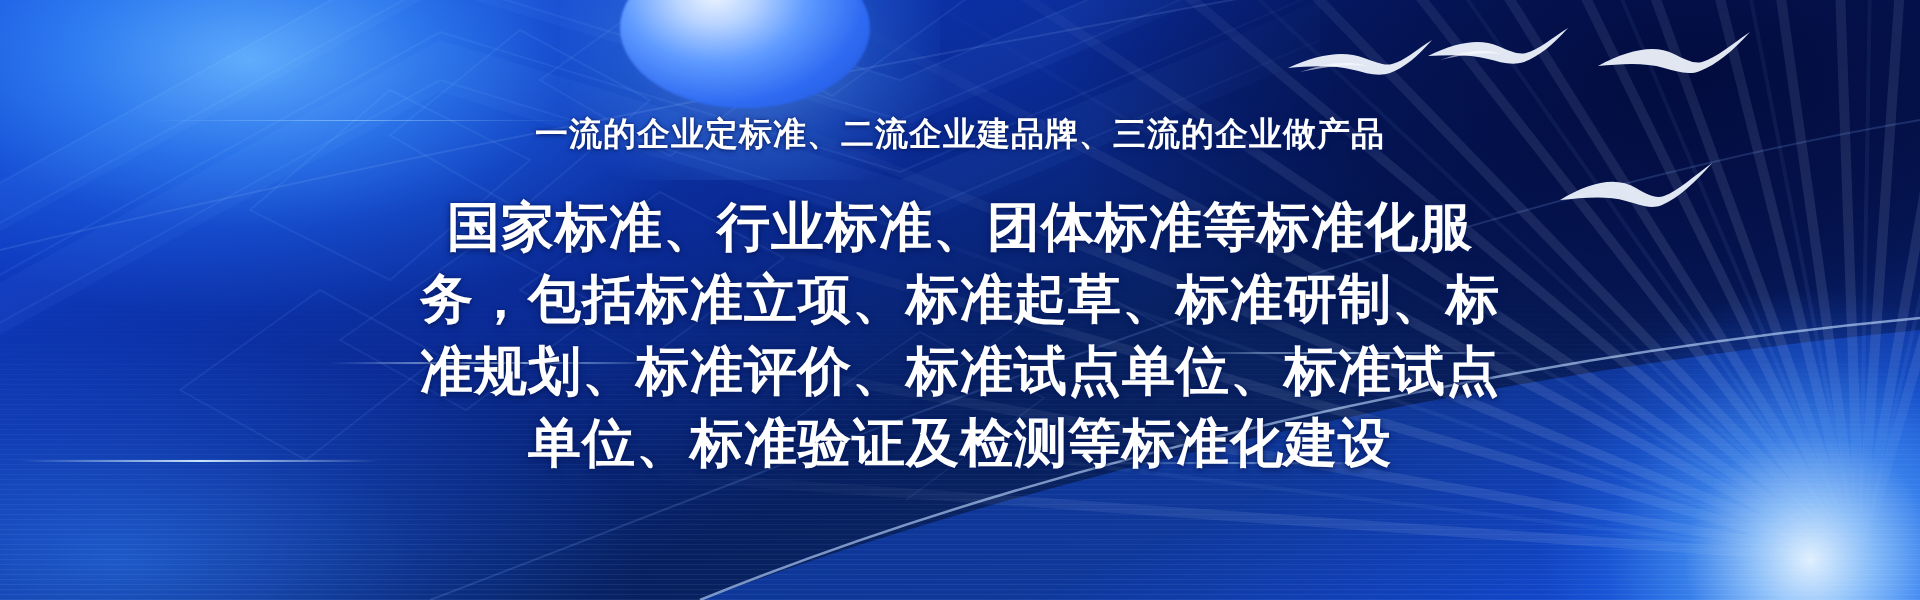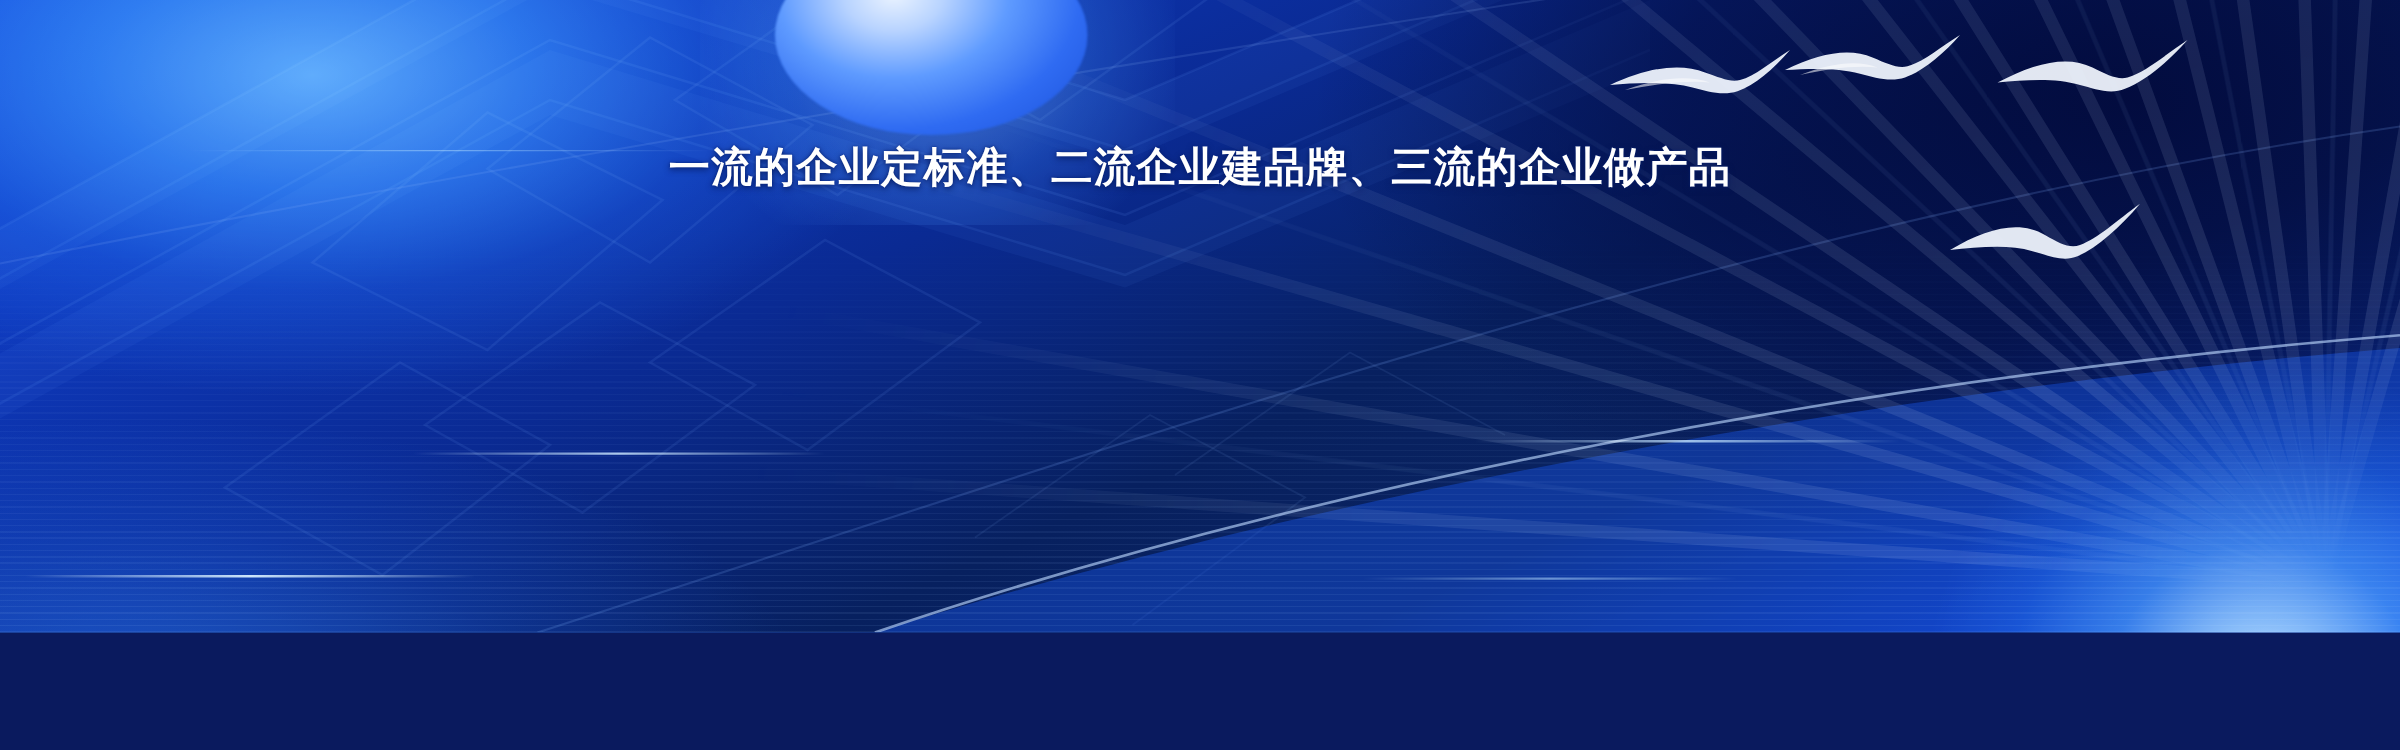--- a/index.html
+++ b/index.html
@@ -1,20 +1,20 @@
 <!DOCTYPE html>
 <html><head>
 <meta charset="utf-8">
 <style>
   html,body{margin:0;padding:0;background:#0a1a5e;}
   #banner{
     position:relative;
-    width:1920px;height:506px;
+    width:1920px;height:600px;
     overflow:hidden;
-    background:#3b82f6;
+    background:#6d28d9;
     font-family:"Liberation Sans","DejaVu Sans",sans-serif;
   }
 
   
   .layer{position:absolute;inset:0;pointer-events:none;}
 
   
   .bg-base{
     background:
       linear-gradient(155deg,#1348d8 0%, #0e39bd 18%, #0a2a93 38%, #07205f 58%, #0a2360 72%, #0f3cb4 88%, #1a55e8 100%);
@@ -293,15 +293,16 @@
       </g>
       <g fill="#ffffff" fill-opacity="0.55">
         <path d="M20 62 C48 52 70 50 88 56 C70 54 46 57 20 62 Z"></path>
         <path d="M160 50 C186 40 206 38 222 44 C204 42 182 45 160 50 Z"></path>
       </g>
     </svg>
   </div>
 
   <div class="content">
     <div class="headline">一流的企业定标准、二流企业建品牌、三流的企业做产品</div>
+    <div class="body-text">国家标准、行业标准、团体标准等标准化服务，包括标准立项、标准起草、标准研制、标准规划、标准评价、标准试点单位、标准试点单位、标准验证及检测等标准化建设</div>
   </div>
 
 </div>
 
 </body></html>

